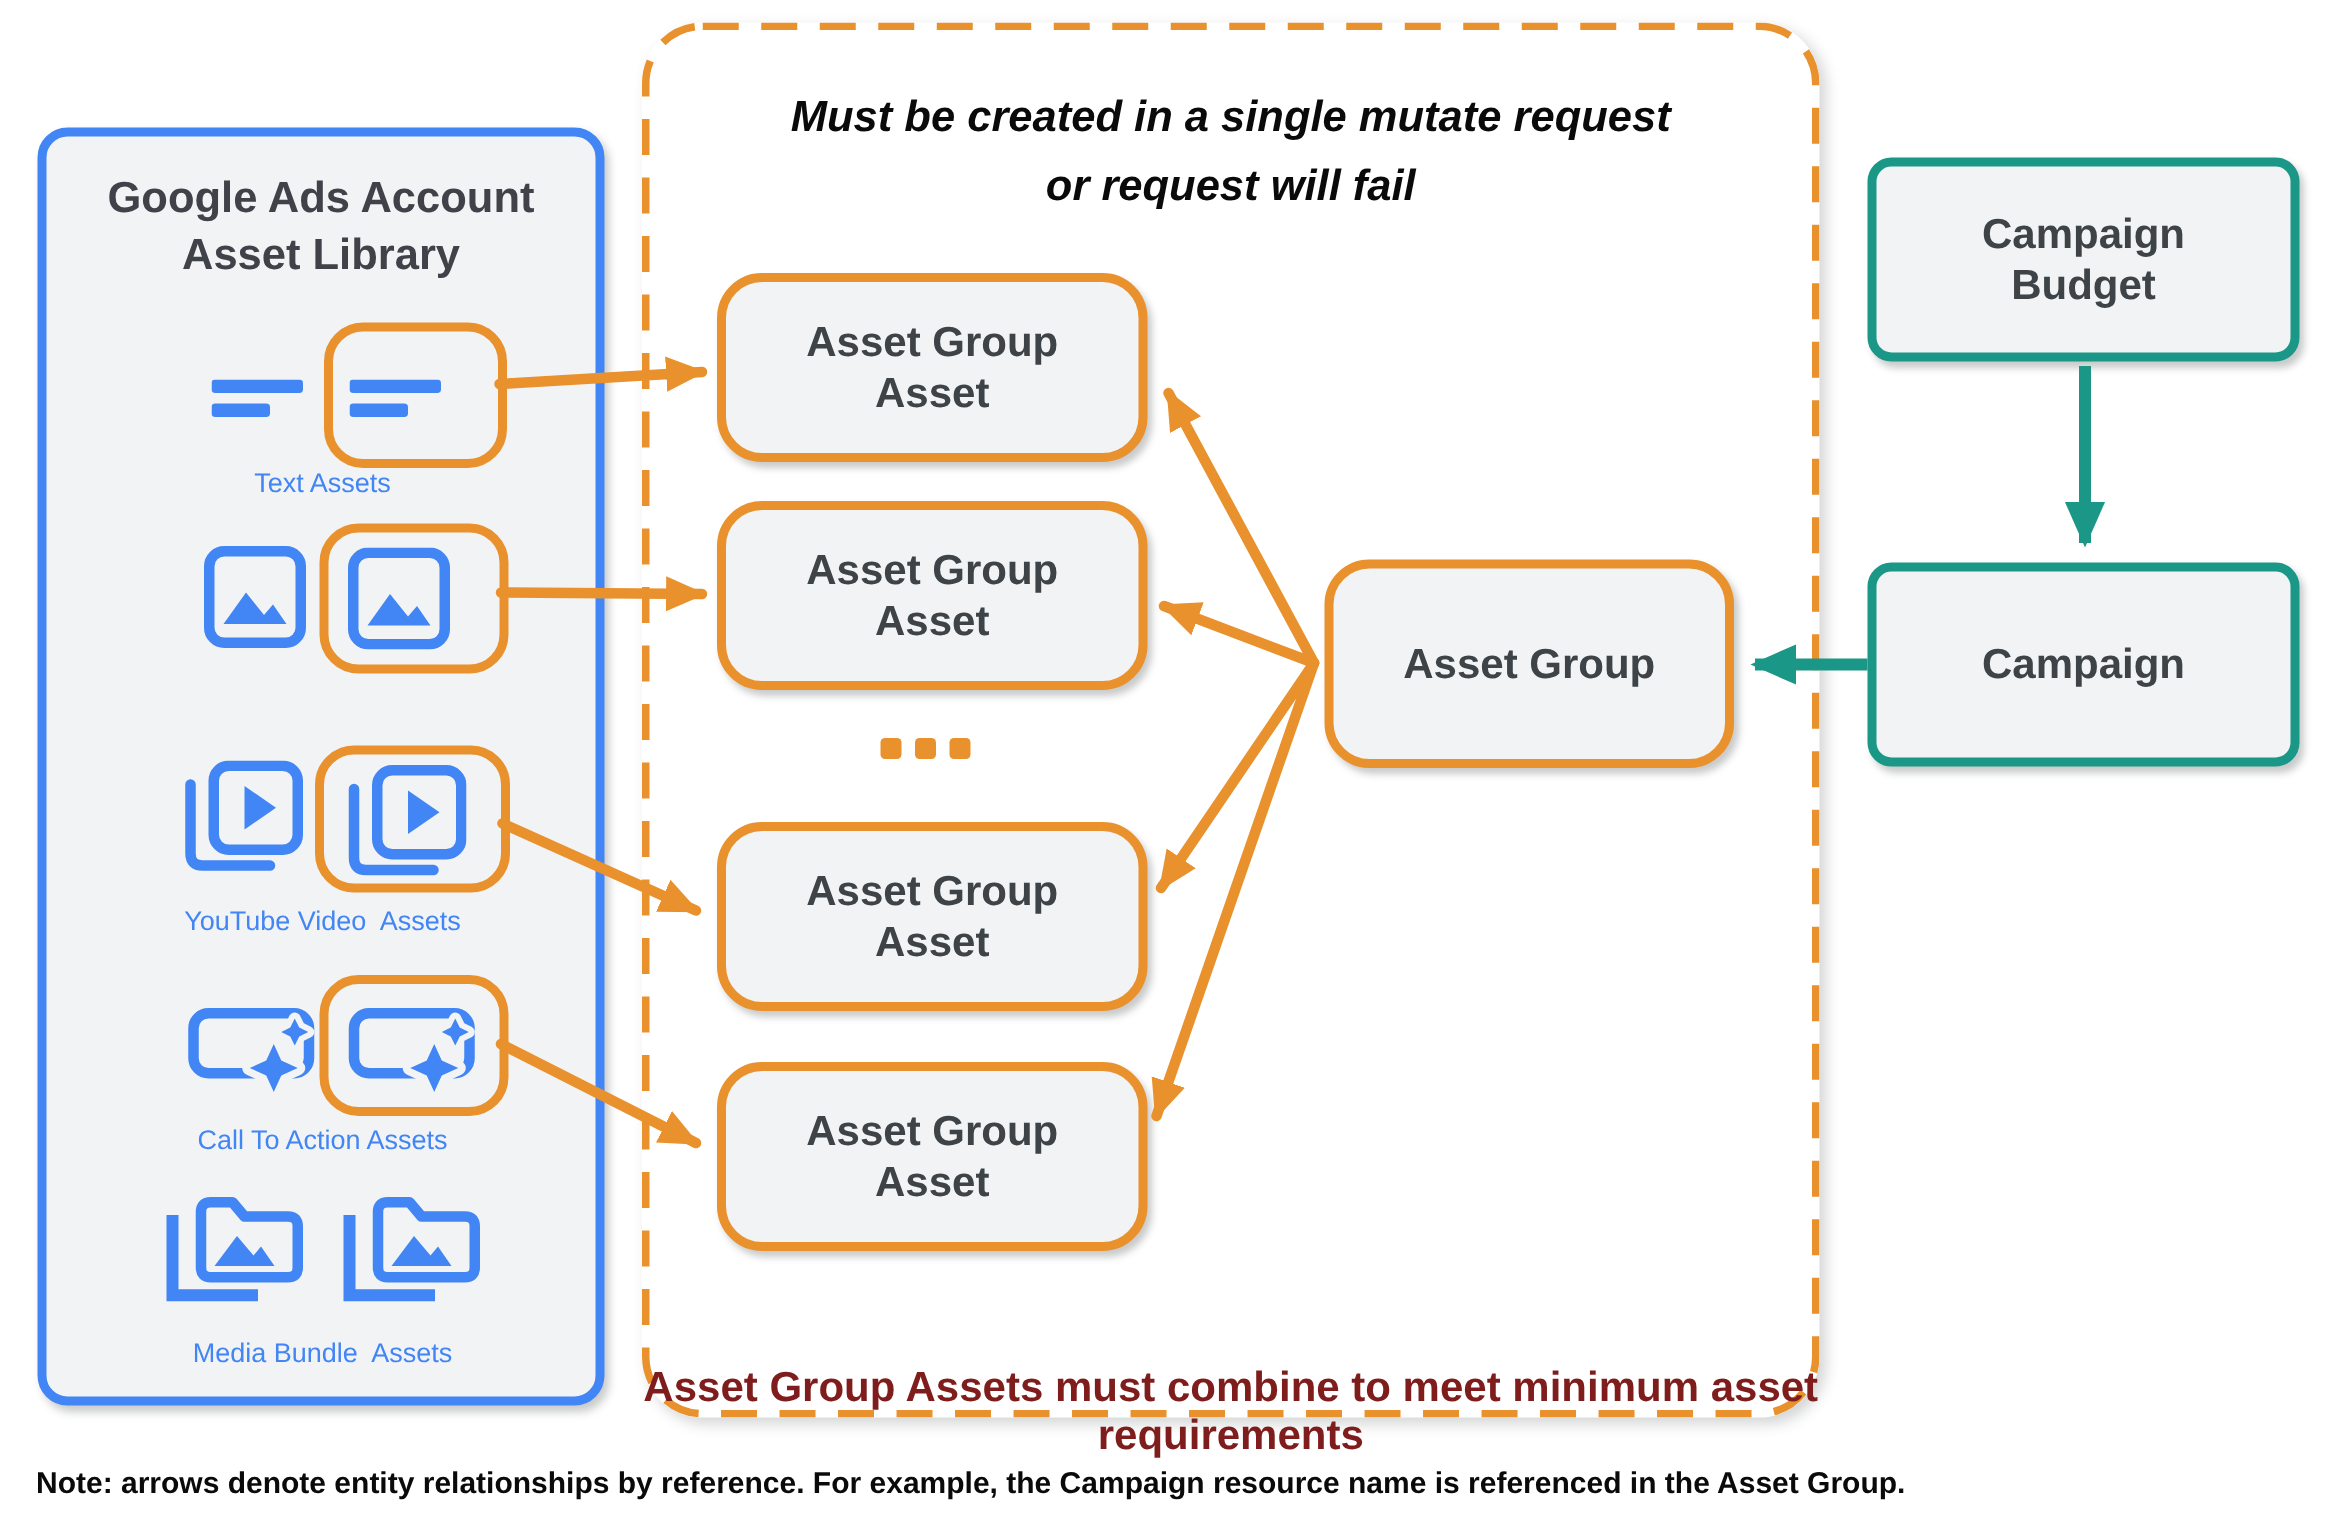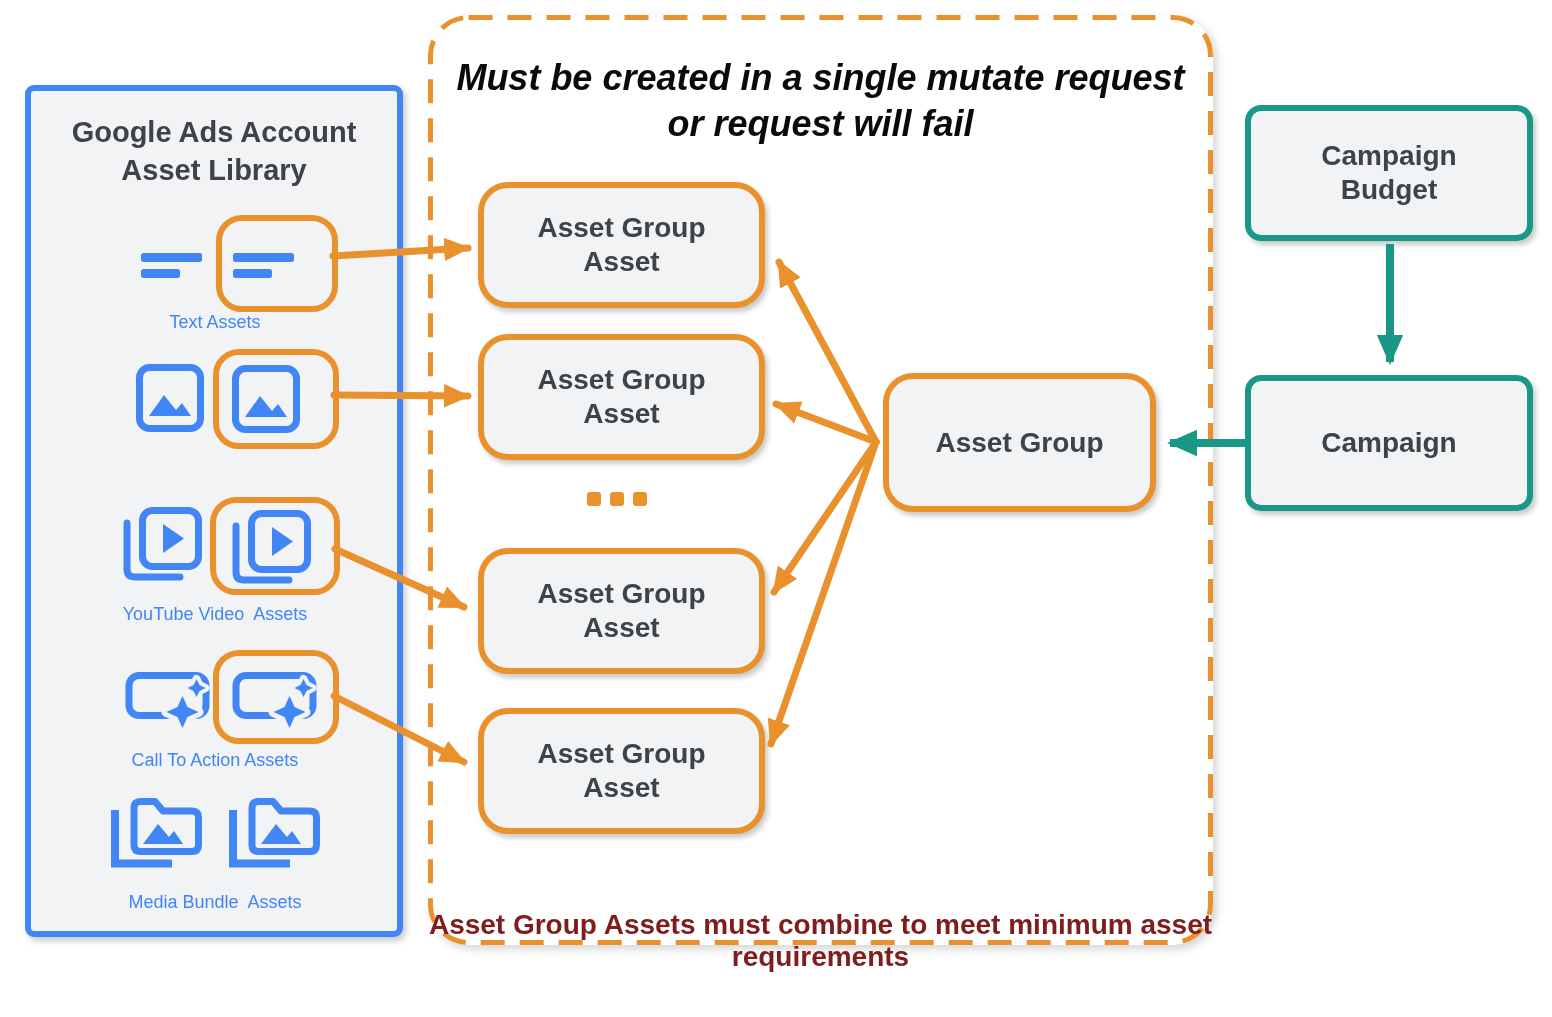--- a/index.html
+++ b/index.html
@@ -2,34 +2,34 @@
 <html><head>
 <meta charset="utf-8">
 <style>
   html,body{margin:0;padding:0;background:#ffffff;}
   #page{position:relative;width:1552px;height:1017px;background:#ffffff;overflow:hidden;
         font-family:"Liberation Sans",sans-serif;}
   .abs{position:absolute;}
 
   
   #asset-library-panel{left:25px;top:85px;width:378px;height:852px;box-sizing:border-box;
-      background:#F1F3F4;border:6px solid #4285F4;border-radius:9px;
+      background:#F1F3F4;border:6px solid #4285F4;border-radius:20px;
       box-shadow:3px 4px 6px rgba(60,64,67,.28);}
   .panel-title{left:0;top:22px;width:100%;text-align:center;font-size:29px;line-height:38px;
       font-weight:bold;color:#3F4349;}
   .asset-label{left:1px;width:100%;text-align:center;font-size:18px;font-weight:normal;
       color:#4285F4;white-space:pre;}
   .hl-box{box-sizing:border-box;border:6px solid #E8912D;border-radius:26px;background:transparent;}
 
   
   #mutate-box{left:428px;top:15px;width:785px;height:930px;background:#ffffff;
       border-radius:40px;box-shadow:4px 4px 9px rgba(60,64,67,.22);}
   #mutate-border{left:0;top:0;pointer-events:none;}
   .mutate-title{left:0;top:40px;width:100%;text-align:center;font-style:italic;
-      font-weight:bold;font-size:36px;line-height:46px;color:#0A0A0A;}
+      font-weight:bold;font-size:29px;line-height:46px;color:#0A0A0A;}
   .mutate-footnote{left:0;top:862px;width:100%;text-align:center;font-weight:bold;
       font-size:28px;color:#7f1d1d;margin-top:32px;}
 
   
   .node{box-sizing:border-box;background:#F1F3F4;display:flex;flex-direction:column;
       align-items:center;justify-content:center;text-align:center;font-weight:bold;
       font-size:28px;line-height:34px;color:#3E4347;
       box-shadow:3px 4px 5px rgba(60,64,67,.28);}
   .node-orange{border:6px solid #E8912D;border-radius:30px;}
   .node-teal{border:6px solid #1B9787;border-radius:16px;}
@@ -189,20 +189,21 @@
   </div>
 
   <div id="campaign-budget" class="node node-teal abs">
     <div>Campaign</div>
     <div>Budget</div>
   </div>
   <div id="campaign" class="node node-teal abs">
     <div>Campaign</div>
   </div>
 
+  <div id="note" class="abs">Note: arrows denote entity relationships by reference. For example, the Campaign resource name is referenced in the Asset Group.</div>
 
   <svg id="arrows" class="abs" width="1552" height="1017" viewBox="0 0 1552 1017">
     <defs>
       <marker id="ah-orange" viewBox="0 0 10 10" refX="9" refY="5" markerWidth="3.8" markerHeight="3.8" orient="auto-start-reverse">
         <path d="M0 0.6 L10 5 L0 9.4 Z" fill="#E8912D"></path>
       </marker>
       <marker id="ah-teal" viewBox="0 0 10 10" refX="9" refY="5" markerWidth="3.8" markerHeight="3.8" orient="auto-start-reverse">
         <path d="M0 0.6 L10 5 L0 9.4 Z" fill="#1B9787"></path>
       </marker>
     </defs>

